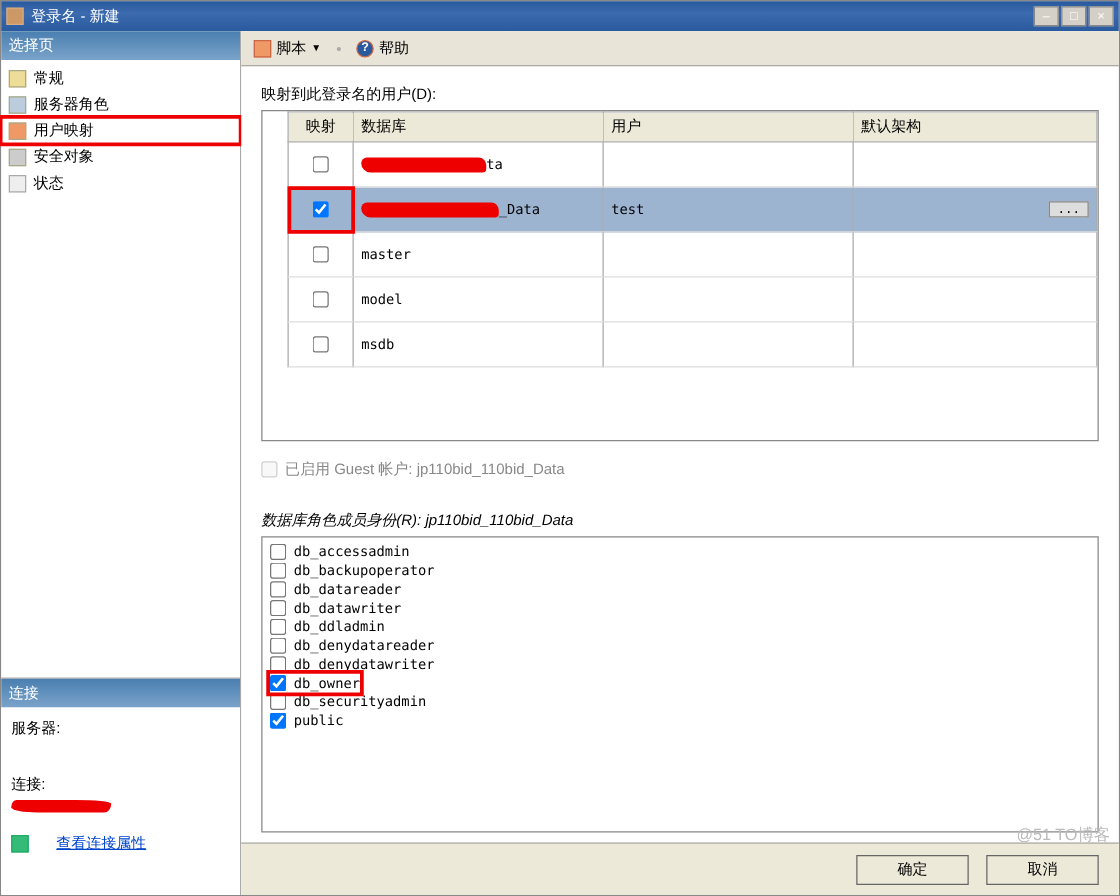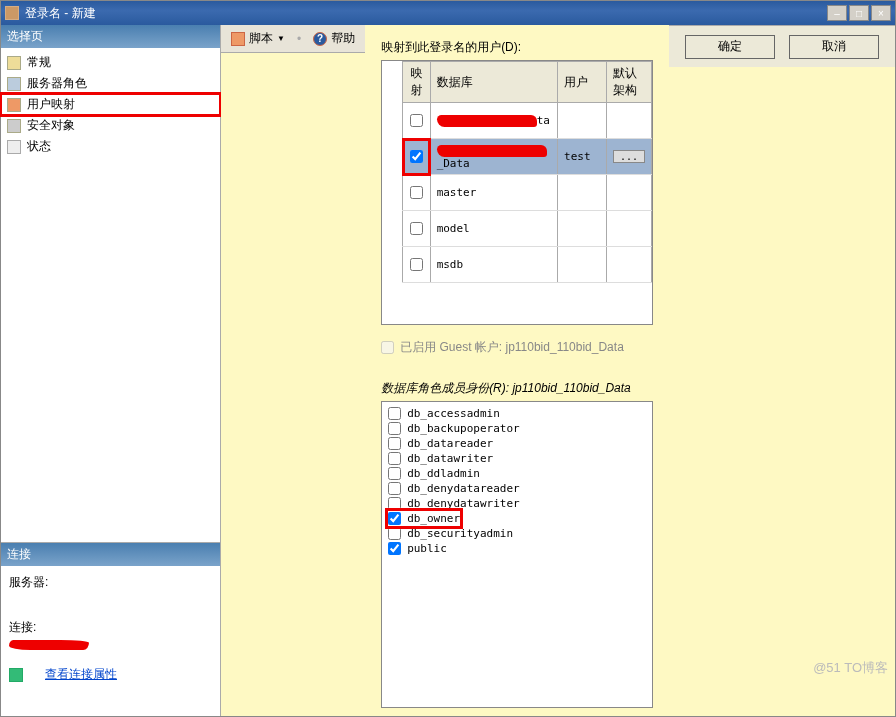--- a/index.html
+++ b/index.html
@@ -41,21 +41,21 @@
       display: flex; align-items: center; justify-content: center;
       font-size: 10px; font-family: Arial;
       cursor: pointer;
     }
     .body-area {
       flex: 1;
       display: flex;
       min-height: 0;
     }
     .left-panel {
-      width: 220px;
+      width: 192px;
       display: flex;
       flex-direction: column;
       background: #fff;
       border-right: 1px solid #aaa;
     }
     .panel-header {
       background: linear-gradient(#4a7fb0, #7aa3ca);
       color: #fff;
       padding: 3px 6px;
       font-size: 12px;
@@ -94,22 +94,22 @@
       margin: 2px 0 10px 0;
     }
     .progress-section { border-top: 1px solid #aaa; }
     .progress-body { padding: 8px; display: flex; align-items: center; gap: 10px; }
     .spinner {
       width: 22px; height: 22px; border: 3px dotted #888; border-radius: 50%;
     }
     .right-panel {
       flex: 1;
       display: flex;
-      flex-direction: row;
-      background: #fef9c3;
+      flex-direction: column;
+      background: #ffffff;
       min-width: 0;
     }
     .toolbar {
       height: 28px;
       display: flex; align-items: center;
       padding: 0 6px; gap: 8px;
       border-bottom: 1px solid #aaa;
       background: #e8e4d8;
     }
     .tool-btn { display: flex; align-items: center; gap: 4px; cursor: pointer; padding: 2px 4px; }

